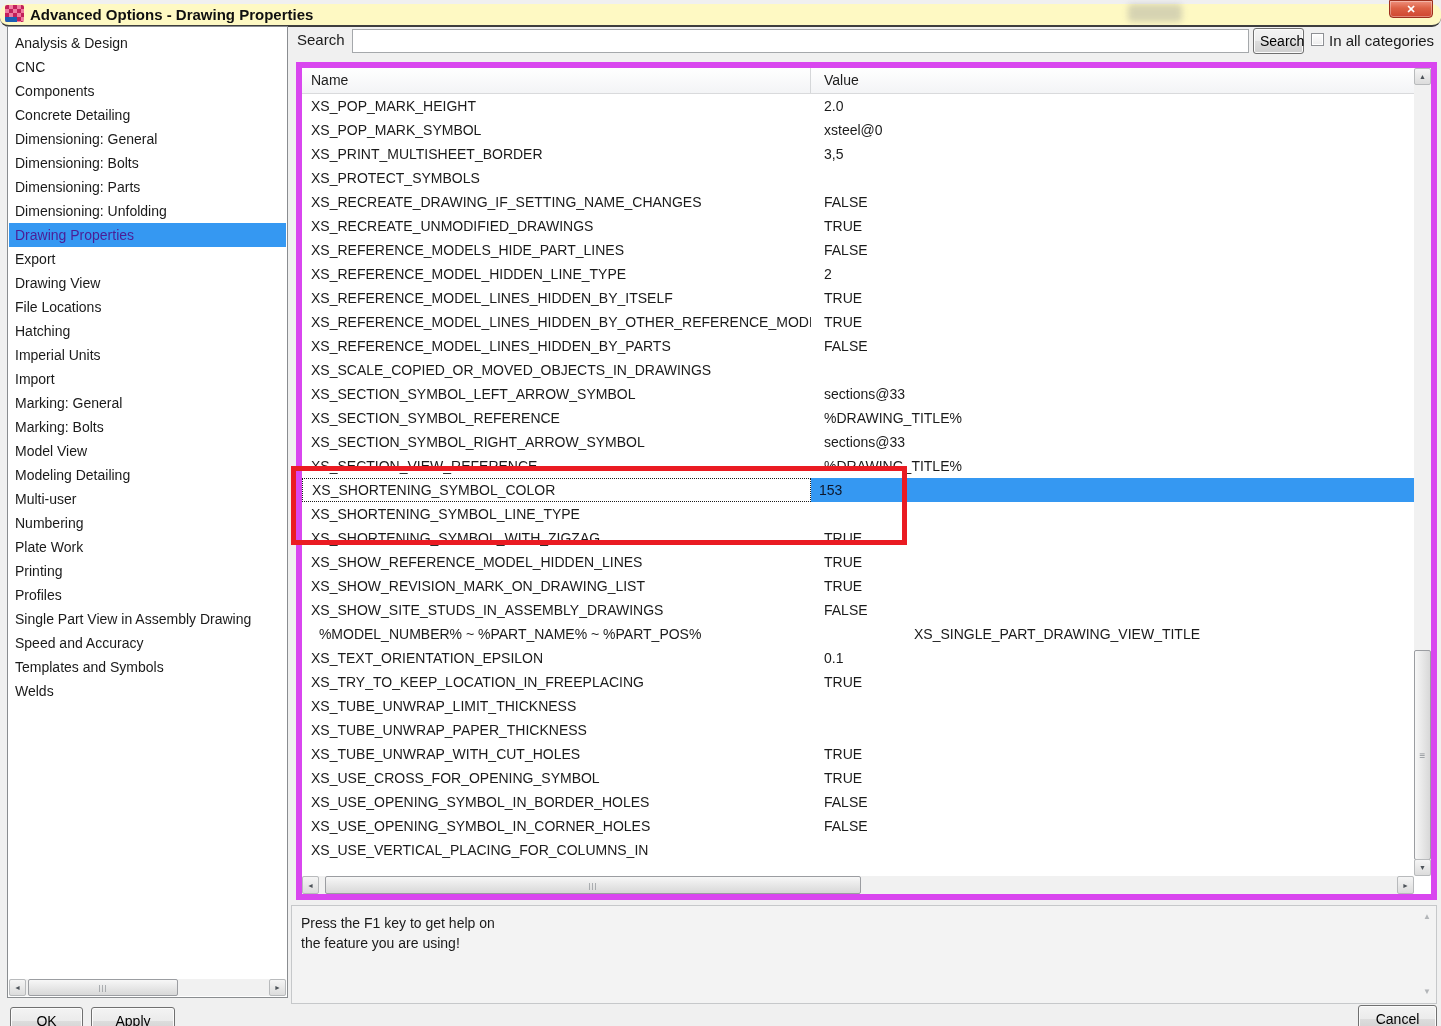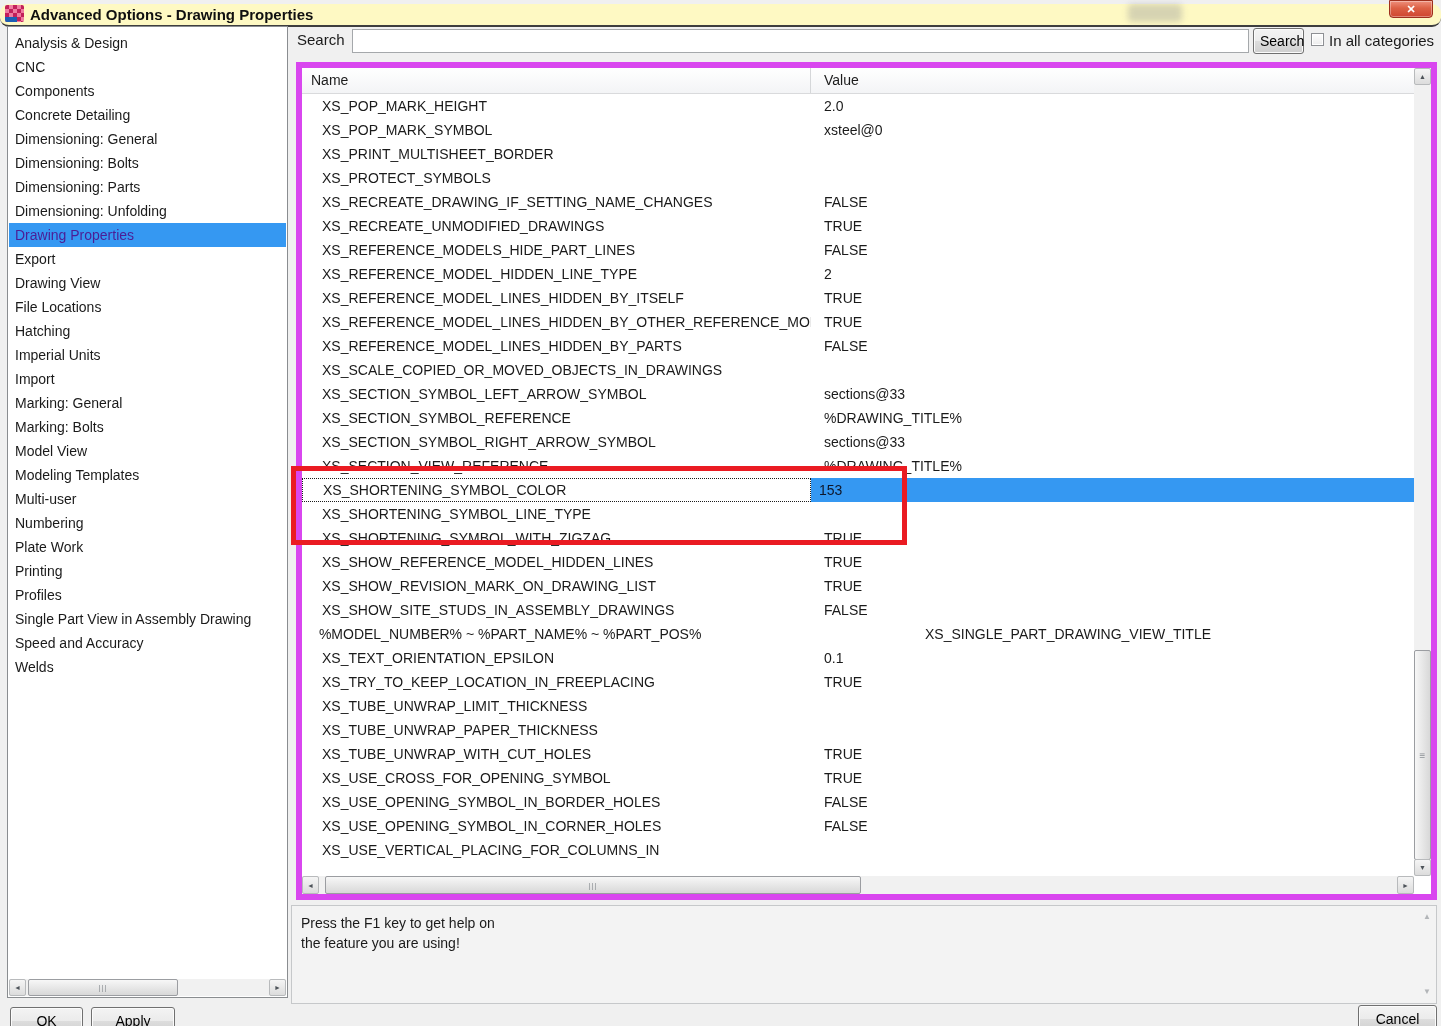--- a/index.html
+++ b/index.html
@@ -87,21 +87,21 @@
     position:absolute;left:0;right:17px;top:0;height:26px;display:flex;
     background:linear-gradient(#ffffff,#f3f4f6);
     border-bottom:1px solid #d9dadc;box-sizing:border-box;
   }
   .th{font-size:14px;line-height:25px;color:#1c1c1c;box-sizing:border-box;}
   .th-name{width:509px;padding-left:9px;border-right:1px solid #d5d7d9;}
   .th-value{padding-left:13px;}
   .tbody{position:absolute;left:0;right:17px;top:26px;bottom:18px;overflow:hidden;}
   .trow{display:flex;height:24px;line-height:24px;}
   .td{font-size:14px;box-sizing:border-box;}
-  .td-name{width:509px;padding-left:20px;white-space:nowrap;overflow:hidden;}
+  .td-name{width:509px;padding-left:9px;white-space:nowrap;overflow:hidden;}
   .td-value{flex:1;padding-left:13px;white-space:pre;overflow:hidden;}
   .trow.selected .td-name{background:#fff;border:1px dotted #1b1b1b;line-height:22px;}
   .trow.selected .td-value{background:var(--selection);color:#0f172a;padding-left:8px;}
   
   .sb-btn{
     background:linear-gradient(#f5f5f5,#dcdcdc);
     border:1px solid #b8babc;border-radius:2px;box-sizing:border-box;
     display:flex;align-items:center;justify-content:center;
     font-size:7px;color:#4d5359;line-height:1;
   }
@@ -233,21 +233,21 @@
       <div class="side-item">
         <span>Marking: Bolts</span>
       </div>
 
 
       <div class="side-item">
         <span>Model View</span>
       </div>
 
       <div class="side-item">
-        <span>Modeling Templates</span>
+        <span>Modeling Detailing</span>
       </div>
 
       <div class="side-item">
         <span>Multi-user</span>
       </div>
 
       <div class="side-item">
         <span>Numbering</span>
       </div>
 
@@ -264,20 +264,23 @@
       </div>
 
       <div class="side-item">
         <span>Single Part View in Assembly Drawing</span>
       </div>
 
       <div class="side-item">
         <span>Speed and Accuracy</span>
       </div>
 
+      <div class="side-item">
+        <span>Templates and Symbols</span>
+      </div>
 
       <div class="side-item">
         <span>Welds</span>
       </div>
     </div>
   <div class="hscroll sidebar-hscroll">
     <div class="sb-btn">◄</div>
     <div class="hs-track">
       <div class="hs-thumb">
         <span>|||</span>
@@ -305,20 +308,21 @@
         <div class="td td-value"><span>2.0</span></div>
       </div>
 
       <div class="trow">
         <div class="td td-name"><span>XS_POP_MARK_SYMBOL</span></div>
         <div class="td td-value"><span>xsteel@0</span></div>
       </div>
 
       <div class="trow">
         <div class="td td-name"><span>XS_PRINT_MULTISHEET_BORDER</span></div>
+        <div class="td td-value"><span>3,5</span></div>
       </div>
 
       <div class="trow">
         <div class="td td-name"><span>XS_PROTECT_SYMBOLS</span></div>
         <div class="td td-value"><span></span></div>
       </div>
 
       <div class="trow">
         <div class="td td-name"><span>XS_RECREATE_DRAWING_IF_SETTING_NAME_CHANGES</span></div>
         <div class="td td-value"><span>FALSE</span></div>

